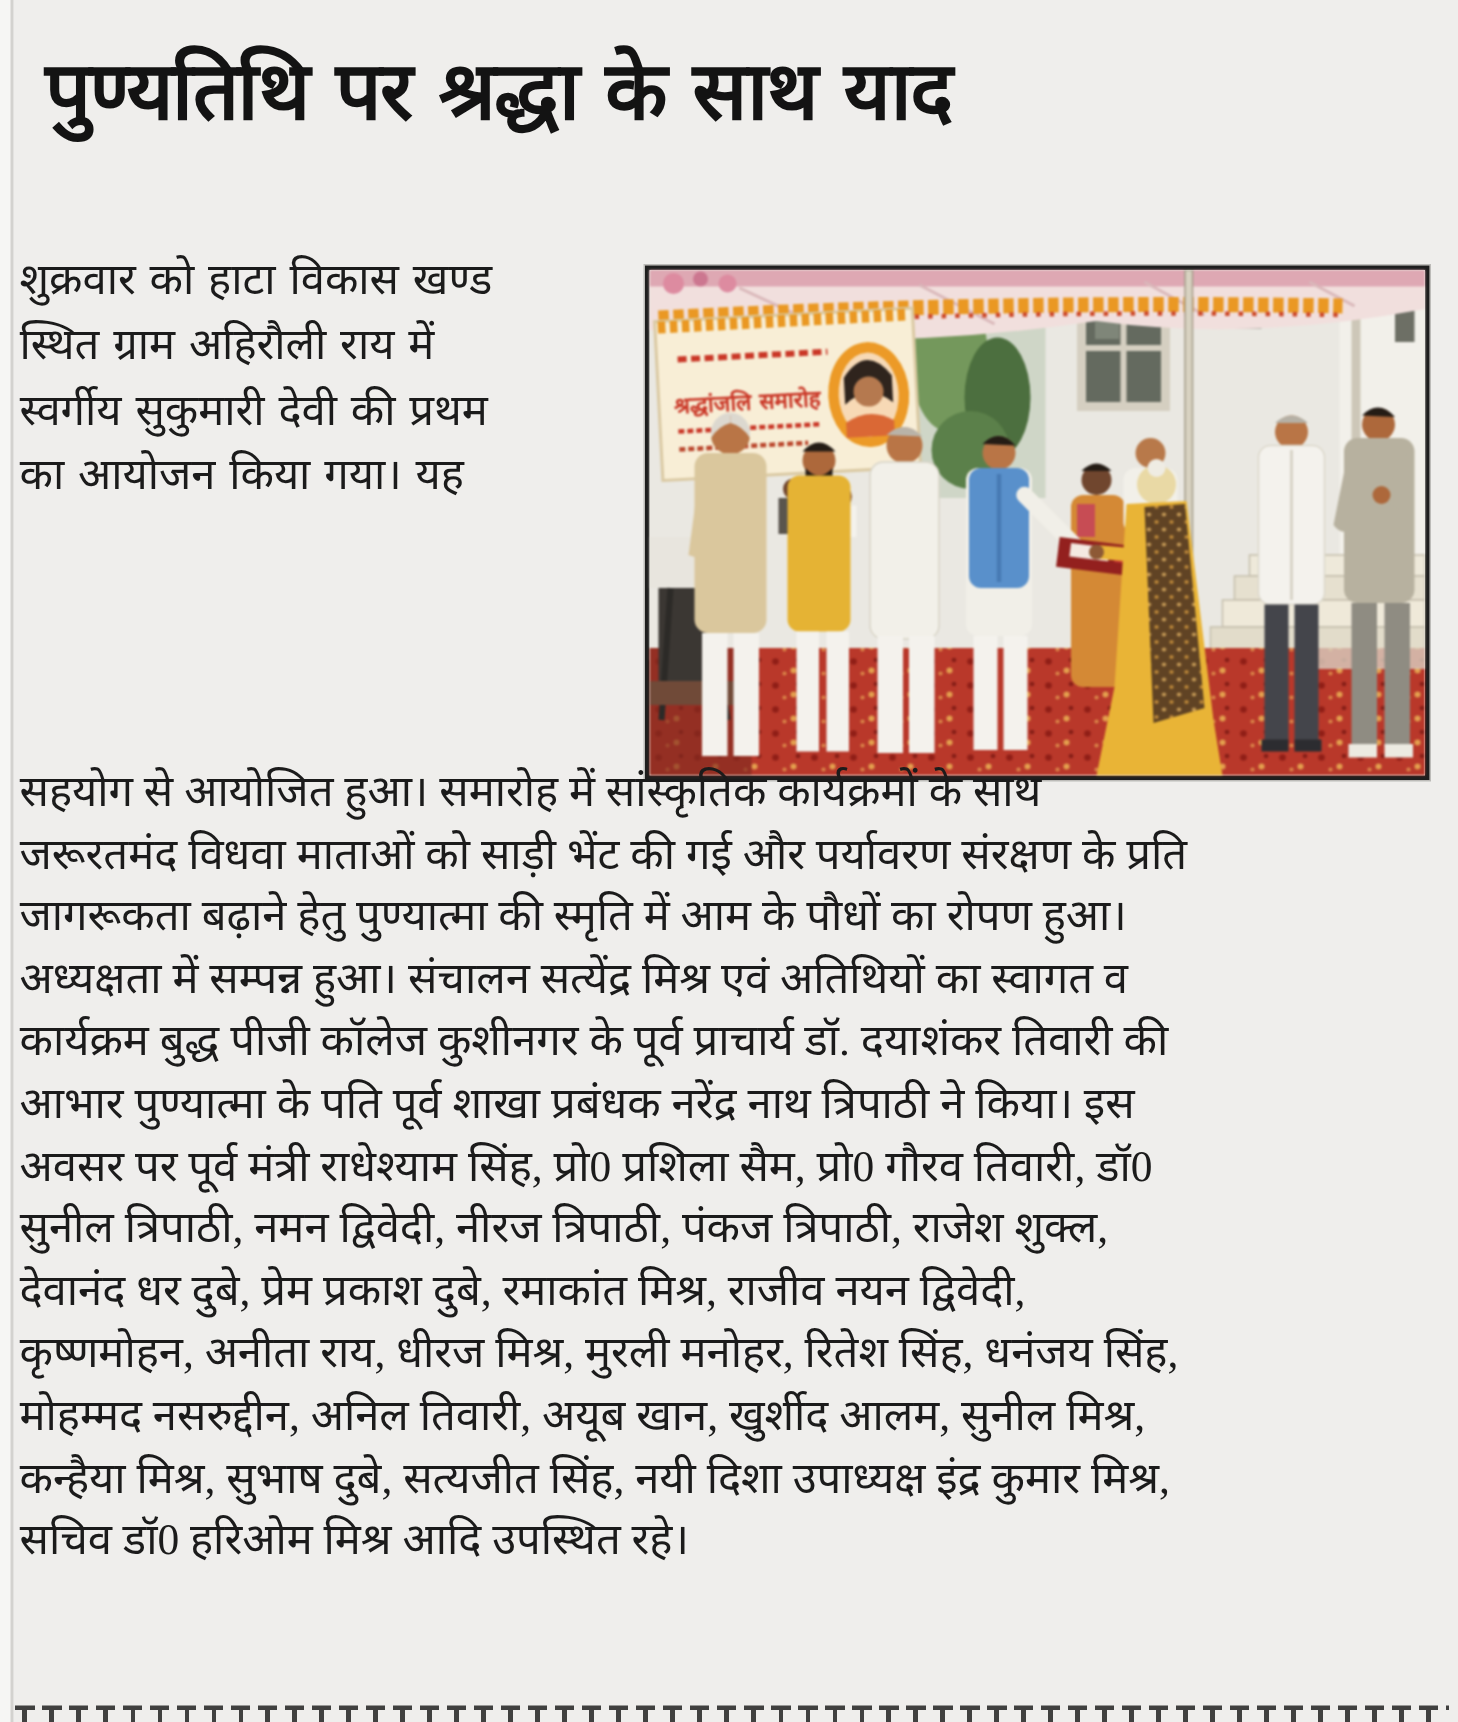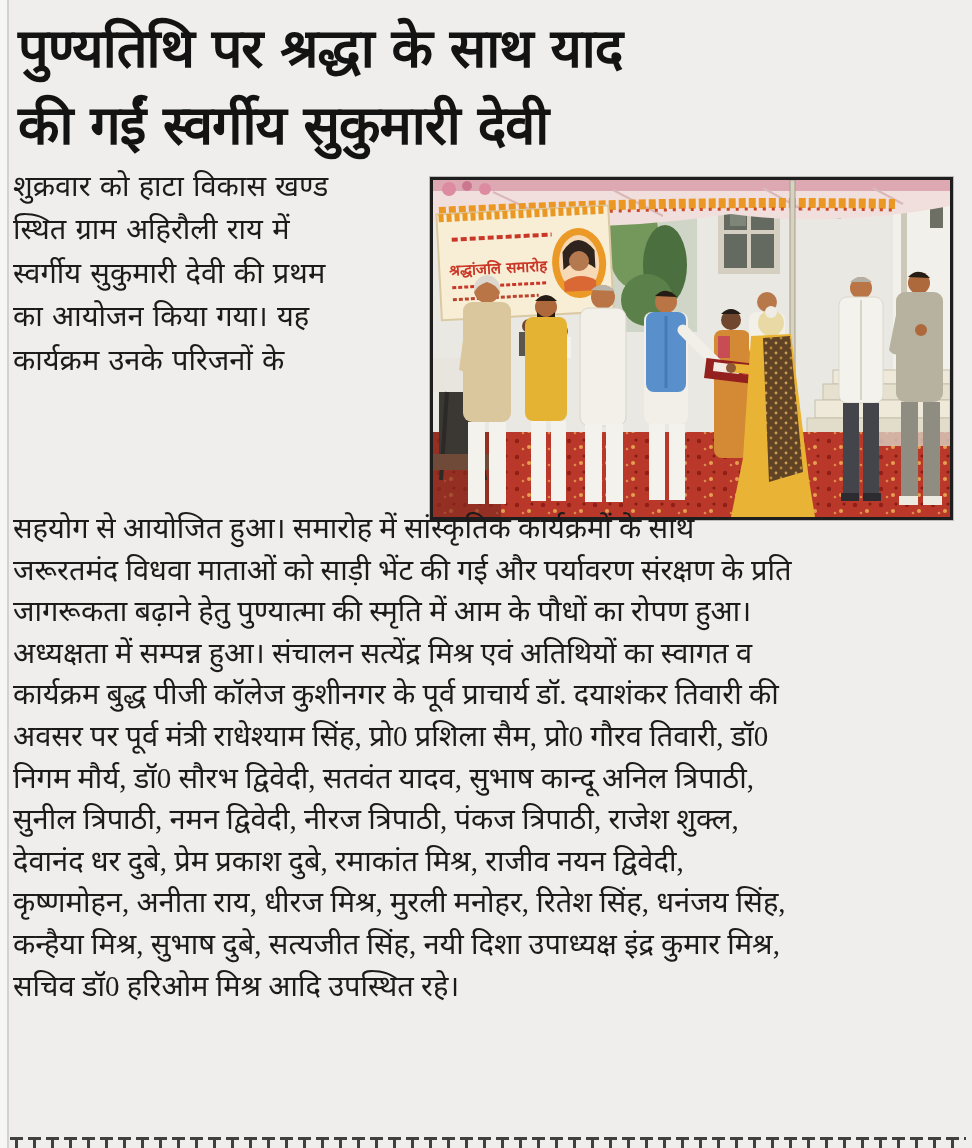--- a/index.html
+++ b/index.html
@@ -6,21 +6,21 @@
   .page{
     position:relative;width:972px;height:1148px;overflow:hidden;
     background:#efeeec;color:#1b1b1b;
     font-family:"DejaVu Sans",sans-serif;
   }
   .edge-strip{
     position:absolute;left:0;top:0;bottom:0;width:7px;
     background:#f6f6f4;border-right:2px solid #d3d2cf;
   }
   .headline{
-    position:absolute;left:14px;top:6px;margin:4px;
+    position:absolute;left:14px;top:6px;margin:16px;
     font-size:54px;line-height:77px;font-weight:800;
     color:#131313;letter-spacing:-1px;
   }
   .headline span{display:block;white-space:nowrap;}
   .col-text{
     position:absolute;left:13px;top:165px;width:416px;
     font-size:29px;line-height:43.4px;
   }
   .full-text{
     position:absolute;left:13px;top:508px;width:951px;
@@ -45,21 +45,20 @@
   }
 </style>
 </head>
 <body>
 
 <div class="page">
   <div class="edge-strip"></div>
 
   <h1 class="headline">
     <span>पुण्यतिथि पर श्रद्धा के साथ याद</span>
-    <span>की गईं स्वर्गीय सुकुमारी देवी</span>
   </h1>
 
   <figure class="photo">
     <svg viewBox="0 0 517 337" width="517" height="337">
       <defs>
         <pattern id="carpet" width="26" height="16" patternUnits="userSpaceOnUse">
           <rect width="26" height="16" fill="#b23a2d"></rect>
           <circle cx="6" cy="5" r="2.2" fill="#8a2018"></circle>
           <circle cx="18" cy="11" r="2" fill="#e0a154"></circle>
           <circle cx="21" cy="4" r="1.5" fill="#7d1d16"></circle>
@@ -253,32 +252,32 @@
         </g>
       </g>
     </svg>
   </figure>
 
   <div class="col-text">
     <div class="ln">शुक्रवार को हाटा विकास खण्ड</div>
     <div class="ln">स्थित ग्राम अहिरौली राय में</div>
     <div class="ln">स्वर्गीय सुकुमारी देवी की प्रथम</div>
     <div class="ln">का आयोजन किया गया। यह</div>
-    <div class="ln">कार्यक्रम उनके परिजनों के</div>
   </div>
 
   <div class="full-text">
     <div class="ln">सहयोग से आयोजित हुआ। समारोह में सांस्कृतिक कार्यक्रमों के साथ</div>
     <div class="ln">जरूरतमंद विधवा माताओं को साड़ी भेंट की गई और पर्यावरण संरक्षण के प्रति</div>
     <div class="ln">जागरूकता बढ़ाने हेतु पुण्यात्मा की स्मृति में आम के पौधों का रोपण हुआ।</div>
     <div class="ln">अध्यक्षता में सम्पन्न हुआ। संचालन सत्येंद्र मिश्र एवं अतिथियों का स्वागत व</div>
     <div class="ln">कार्यक्रम बुद्ध पीजी कॉलेज कुशीनगर के पूर्व प्राचार्य डॉ. दयाशंकर तिवारी की</div>
+    <div class="ln">आभार पुण्यात्मा के पति पूर्व शाखा प्रबंधक नरेंद्र नाथ त्रिपाठी ने किया। इस</div>
     <div class="ln">अवसर पर पूर्व मंत्री राधेश्याम सिंह, प्रो0 प्रशिला सैम, प्रो0 गौरव तिवारी, डॉ0</div>
-    <div class="ln">निगम मौर्य, डॉ0 सौरभ द्विवेदी, सतवंत यादव, सुभाष कान्दू अनिल त्रिपाठी,</div>
     <div class="ln">सुनील त्रिपाठी, नमन द्विवेदी, नीरज त्रिपाठी, पंकज त्रिपाठी, राजेश शुक्ल,</div>
     <div class="ln">देवानंद धर दुबे, प्रेम प्रकाश दुबे, रमाकांत मिश्र, राजीव नयन द्विवेदी,</div>
     <div class="ln">कृष्णमोहन, अनीता राय, धीरज मिश्र, मुरली मनोहर, रितेश सिंह, धनंजय सिंह,</div>
+    <div class="ln">मोहम्मद नसरुद्दीन, अनिल तिवारी, अयूब खान, खुर्शीद आलम, सुनील मिश्र,</div>
     <div class="ln">कन्हैया मिश्र, सुभाष दुबे, सत्यजीत सिंह, नयी दिशा उपाध्यक्ष इंद्र कुमार मिश्र,</div>
     <div class="ln">सचिव डॉ0 हरिओम मिश्र आदि उपस्थित रहे।</div>
   </div>
 
   <div class="cutoff"></div>
 </div>
 
 </body></html>

